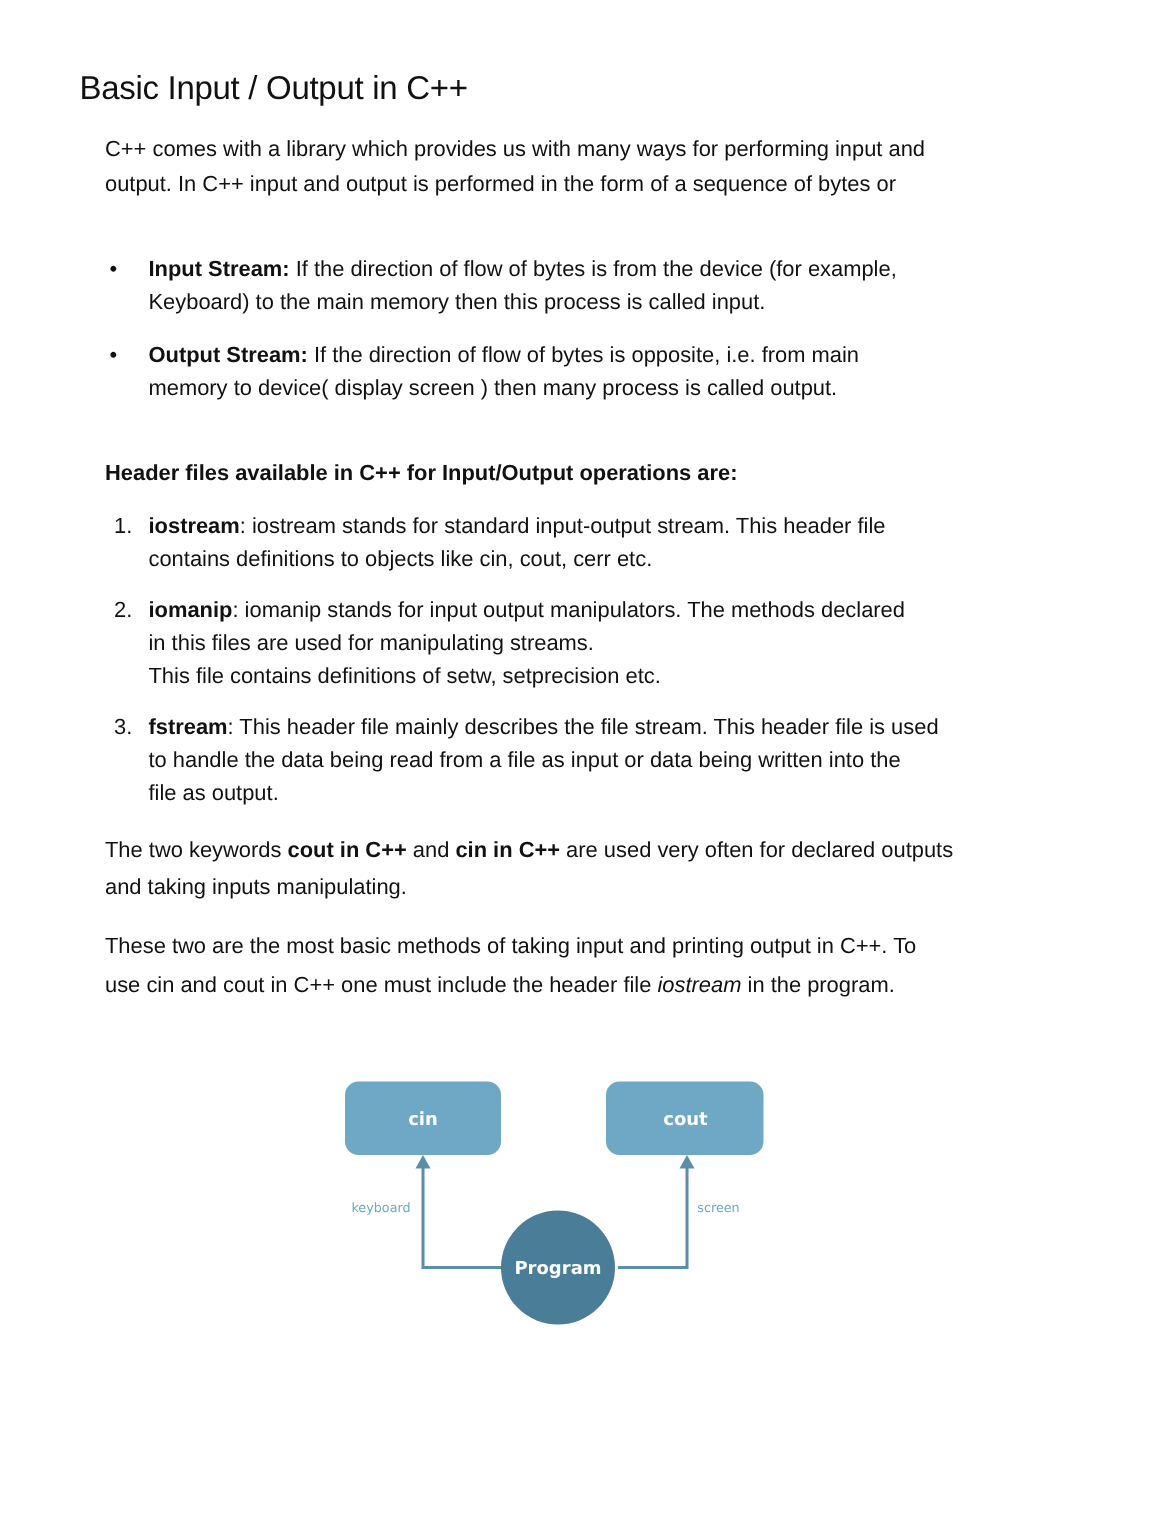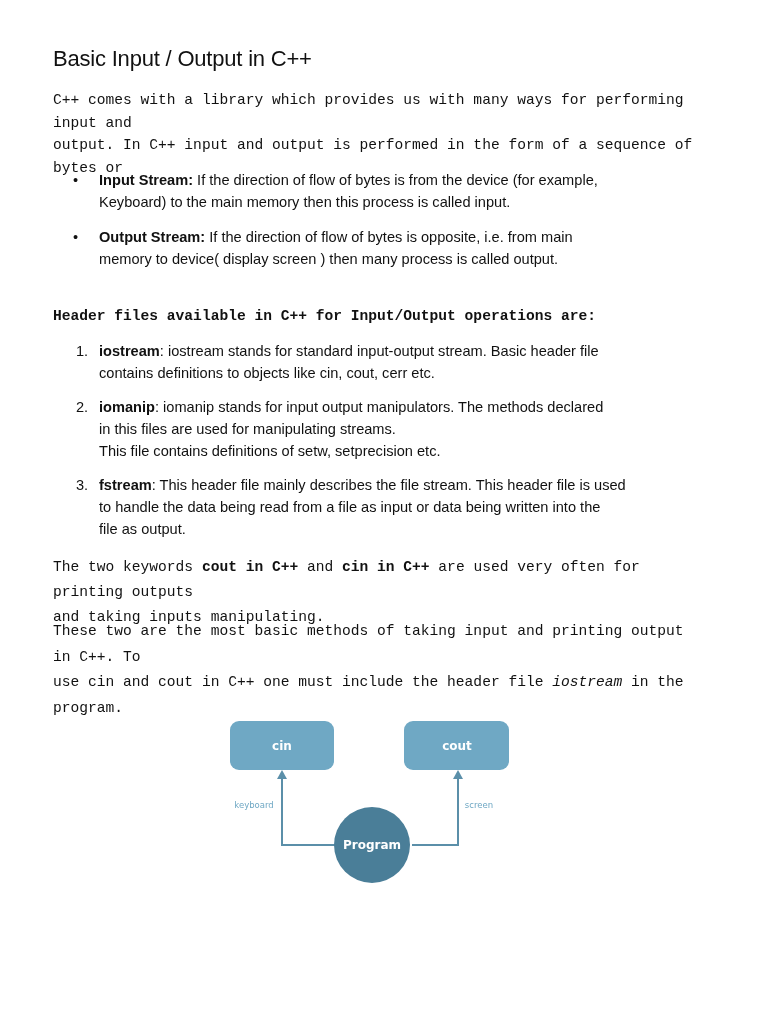--- a/index.html
+++ b/index.html
@@ -5,21 +5,21 @@
   html, body { margin: 0; padding: 0; }
   body {
     width: 768px; height: 1024px; background: #ffffff; position: relative;
     font-family: "Liberation Sans", sans-serif; color: #111; overflow: hidden;
   }
   .page { position: absolute; left: 0; top: 0; width: 648px; height: 1024px; }
   .title {
     position: absolute; left: 53px; top: 46px; font-size: 22px; font-weight: normal;
     letter-spacing: -0.2px; margin: 0; color: #111;
   }
-  .p { position: absolute; left: 53px; font-size: 14.6px; line-height: 22.5px; margin: 0; width: 640px; font-family: Liberation Mono, monospace; }
+  .p { position: absolute; left: 70px; font-size: 14.6px; line-height: 22.5px; margin: 0; width: 640px; }
   .bullet-list, .num-list { position: absolute; left: 53px; width: 640px; margin: 0; padding: 0; list-style: none; }
   .bullet-item, .num-item { position: relative; padding-left: 46px; font-size: 14.6px; line-height: 22px; }
   .bullet-mark { position: absolute; left: 20px; top: 0; }
   .num-mark { position: absolute; left: 23px; top: 0; }
   b { font-weight: bold; }
   .diagram { position: absolute; left: 0; top: 0; }
 </style>
 </head>
 <body>
 
@@ -43,39 +43,39 @@
       <b>Output Stream:</b><span> If the direction of flow of bytes is opposite, i.e. from main</span><br>
       <span>memory to device( display screen ) then many process is called output.</span>
     </li>
   </ul>
 
   <p class="p" style="top:305px; font-weight:bold;">Header files available in C++ for Input/Output operations are:</p>
 
   <ol class="num-list" style="top:340px;">
     <li class="num-item" style="margin-bottom:12px;">
       <span class="num-mark">1.</span>
-      <b>iostream</b><span>: iostream stands for standard input-output stream. Basic header file</span><br>
+      <b>iostream</b><span>: iostream stands for standard input-output stream. This header file</span><br>
       <span>contains definitions to objects like cin, cout, cerr etc.</span>
     </li>
     <li class="num-item" style="margin-bottom:12px;">
       <span class="num-mark">2.</span>
       <b>iomanip</b><span>: iomanip stands for input output manipulators. The methods declared</span><br>
       <span>in this files are used for manipulating streams.</span><br>
       <span>This file contains definitions of setw, setprecision etc.</span>
     </li>
     <li class="num-item">
       <span class="num-mark">3.</span>
       <b>fstream</b><span>: This header file mainly describes the file stream. This header file is used</span><br>
       <span>to handle the data being read from a file as input or data being written into the</span><br>
       <span>file as output.</span>
     </li>
   </ol>
 
   <p class="p" style="top:555px; line-height:25px;">
-    <span>The two keywords </span><b>cout in C++</b><span> and </span><b>cin in C++</b><span> are used very often for printing outputs</span><br>
+    <span>The two keywords </span><b>cout in C++</b><span> and </span><b>cin in C++</b><span> are used very often for declared outputs</span><br>
     <span>and taking inputs manipulating.</span>
   </p>
 
   <p class="p" style="top:619px; line-height:25.5px;">
     <span>These two are the most basic methods of taking input and printing output in C++. To</span><br>
     <span>use cin and cout in C++ one must include the header file </span><i>iostream</i><span> in the program.</span>
   </p>
 
   <svg class="diagram" width="768" height="1024">
 

